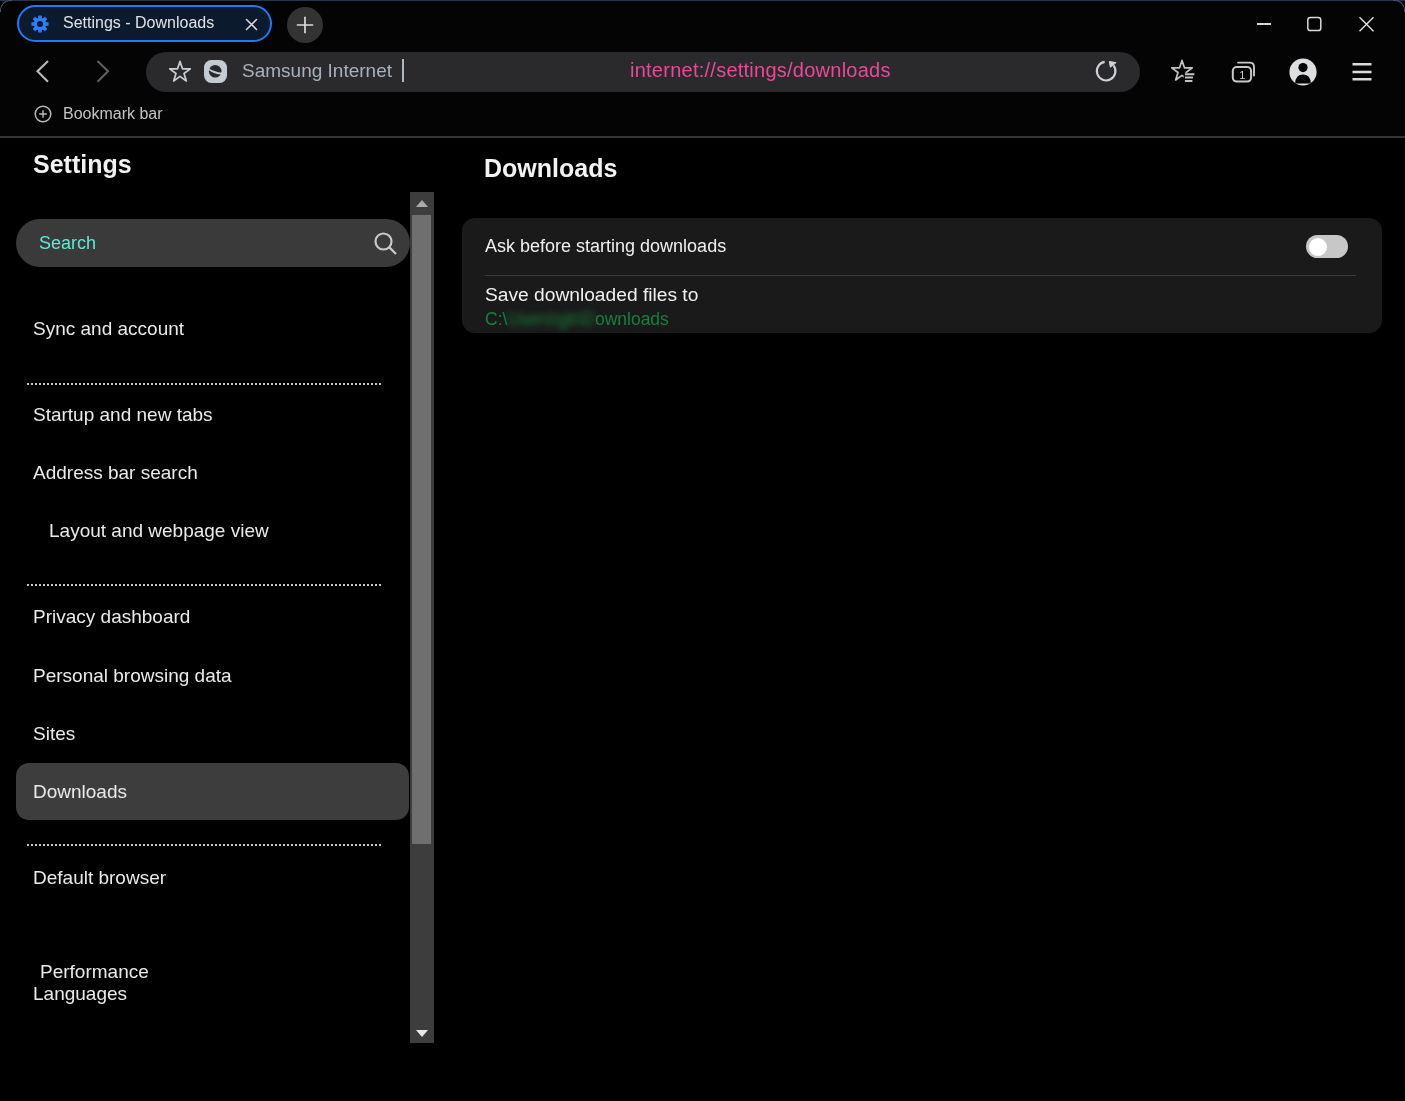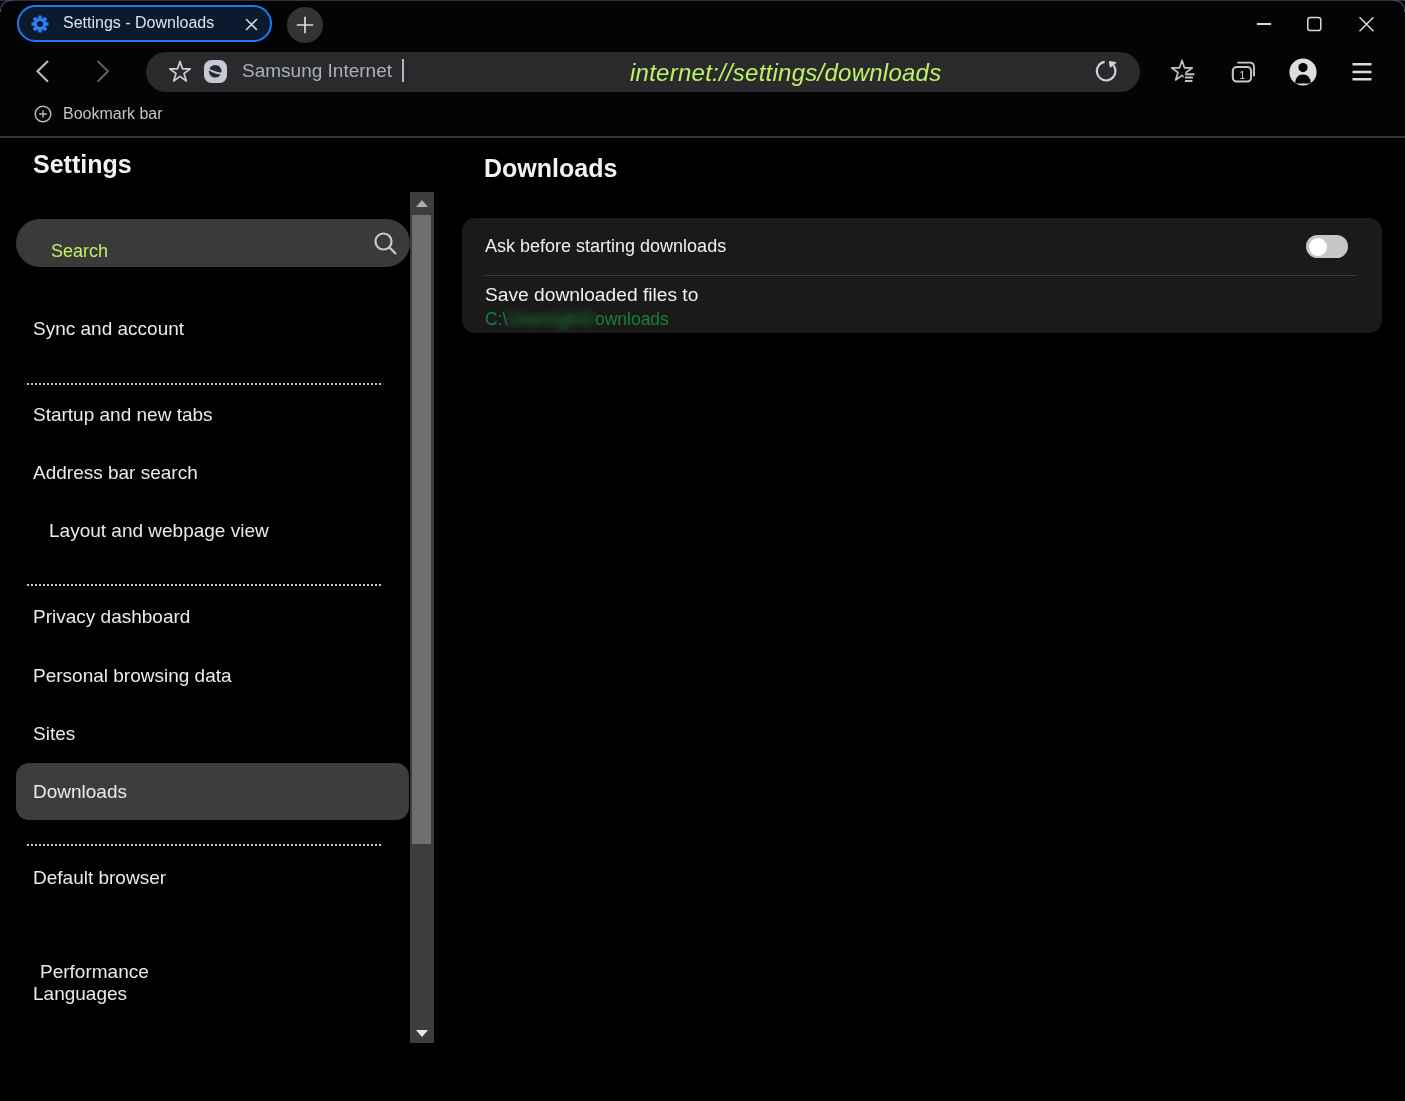--- a/index.html
+++ b/index.html
@@ -61,21 +61,21 @@
     <svg class="abs" style="left:168px; top:60px;" width="24" height="24" viewBox="0 0 24 24">
       <path d="M12 1.4 L14.47 8.8 L22.27 8.86 L15.99 13.5 L18.35 20.94 L12 16.4 L5.65 20.94 L8.01 13.5 L1.73 8.86 L9.53 8.8 Z" stroke="#c9cdd1" stroke-width="1.7" stroke-linejoin="round" fill="none"></path>
     </svg>
     <svg class="abs" style="left:204px; top:60px;" width="23" height="23" viewBox="0 0 23 23">
       <rect x="0" y="0" width="23" height="23" rx="7.5" fill="#c5cbd3"></rect>
       <circle cx="11.2" cy="11.2" r="6.3" fill="#26292e"></circle>
       <path d="M3.0 7.0 A 9 3.1 20 0 0 19.6 12.6" fill="none" stroke="#c5cbd3" stroke-width="1.9"></path>
     </svg>
     <div class="txt" style="left:242px; top:60px; font-size:19px; color:#a8b1bb;">Samsung Internet</div>
     <div class="abs" style="left:402px; top:58.5px; width:1.6px; height:23px; background:#b0b6bc;"></div>
-    <div class="txt" style="left:630px; top:59px; font-size:24px; letter-spacing:0.25px; color:#bef264;font-style:italic;">internet://settings/downloads</div>
+    <div class="txt" style="left:630px; top:59px; font-size:20px; letter-spacing:0.25px; color:#ec4899;">internet://settings/downloads</div>
     <svg class="abs" style="left:1093px; top:58px;" width="27" height="26" viewBox="0 0 27 26">
       <path d="M11.7 3.9 A 9.3 9.3 0 1 0 20.5 7.4" stroke="#cfd3d7" stroke-width="2.1" fill="none"></path>
       <path d="M16.4 3.5 L23.1 4.6 L17.3 9.2 Z" fill="#cfd3d7" stroke="#cfd3d7" stroke-width="1" stroke-linejoin="round"></path>
     </svg>
 
     <svg class="abs" style="left:1170px; top:59px;" width="28" height="27" viewBox="0 0 28 27">
       <path d="M12 1.4 L14.47 8.8 L22.27 8.86 L15.99 13.5 L18.35 20.94 L12 16.4 L5.65 20.94 L8.01 13.5 L1.73 8.86 L9.53 8.8 Z" stroke="#c3c3c3" stroke-width="1.7" stroke-linejoin="round" fill="none"></path>
       <rect x="13.7" y="13.9" width="14.3" height="13.1" fill="#040404"></rect>
       <path d="M14.9 15.3 H24.4 M14.9 18.6 H22.9 M14.9 21.9 H22.4" stroke="#c3c3c3" stroke-width="2" fill="none"></path>
     </svg>
@@ -103,21 +103,21 @@
     <svg class="abs" style="left:34px; top:105px;" width="18" height="18" viewBox="0 0 18 18">
       <circle cx="9" cy="9" r="7.8" stroke="#b9b9b9" stroke-width="1.5" fill="none"></circle>
       <path d="M9 5.2 V12.8 M5.2 9 H12.8" stroke="#b9b9b9" stroke-width="1.4" fill="none"></path>
     </svg>
     <div class="txt" style="left:63px; top:105px; font-size:16px; color:#c4c4c4;">Bookmark bar</div>
   </div>
 
   <div class="txt" style="left:33px; top:150px; font-size:25px; font-weight:bold; color:#f2f2f2;">Settings</div>
 
   <div class="abs" style="left:16px; top:219px; width:394px; height:48px; border-radius:24px; background:#3a3a3a;"></div>
-  <div class="txt" style="left:51px; top:233px; font-size:18px; color:#bef264;margin-top:8px;">Search</div>
+  <div class="txt" style="left:39px; top:233px; font-size:18px; color:#5eead4;">Search</div>
   <svg class="abs" style="left:372px; top:230px;" width="27" height="27" viewBox="0 0 27 27">
     <circle cx="11.5" cy="11.5" r="8" stroke="#c9c9c9" stroke-width="2.2" fill="none"></circle>
     <path d="M17.4 17.4 L24 24" stroke="#c9c9c9" stroke-width="2.2" fill="none"></path>
   </svg>
 
   <div class="abs" style="left:410px; top:192px; width:24px; height:851px; background:#3d3d3d;"></div>
   <div class="abs" style="left:416px; top:200px; width:0; height:0; border-left:6px solid transparent; border-right:6px solid transparent; border-bottom:7px solid #ababab;"></div>
   <div class="abs" style="left:412px; top:215px; width:19px; height:629px; background:#6f6f6f;"></div>
   <div class="abs" style="left:416px; top:1030px; width:0; height:0; border-left:6px solid transparent; border-right:6px solid transparent; border-top:7px solid #e9e9e9;"></div>
 

